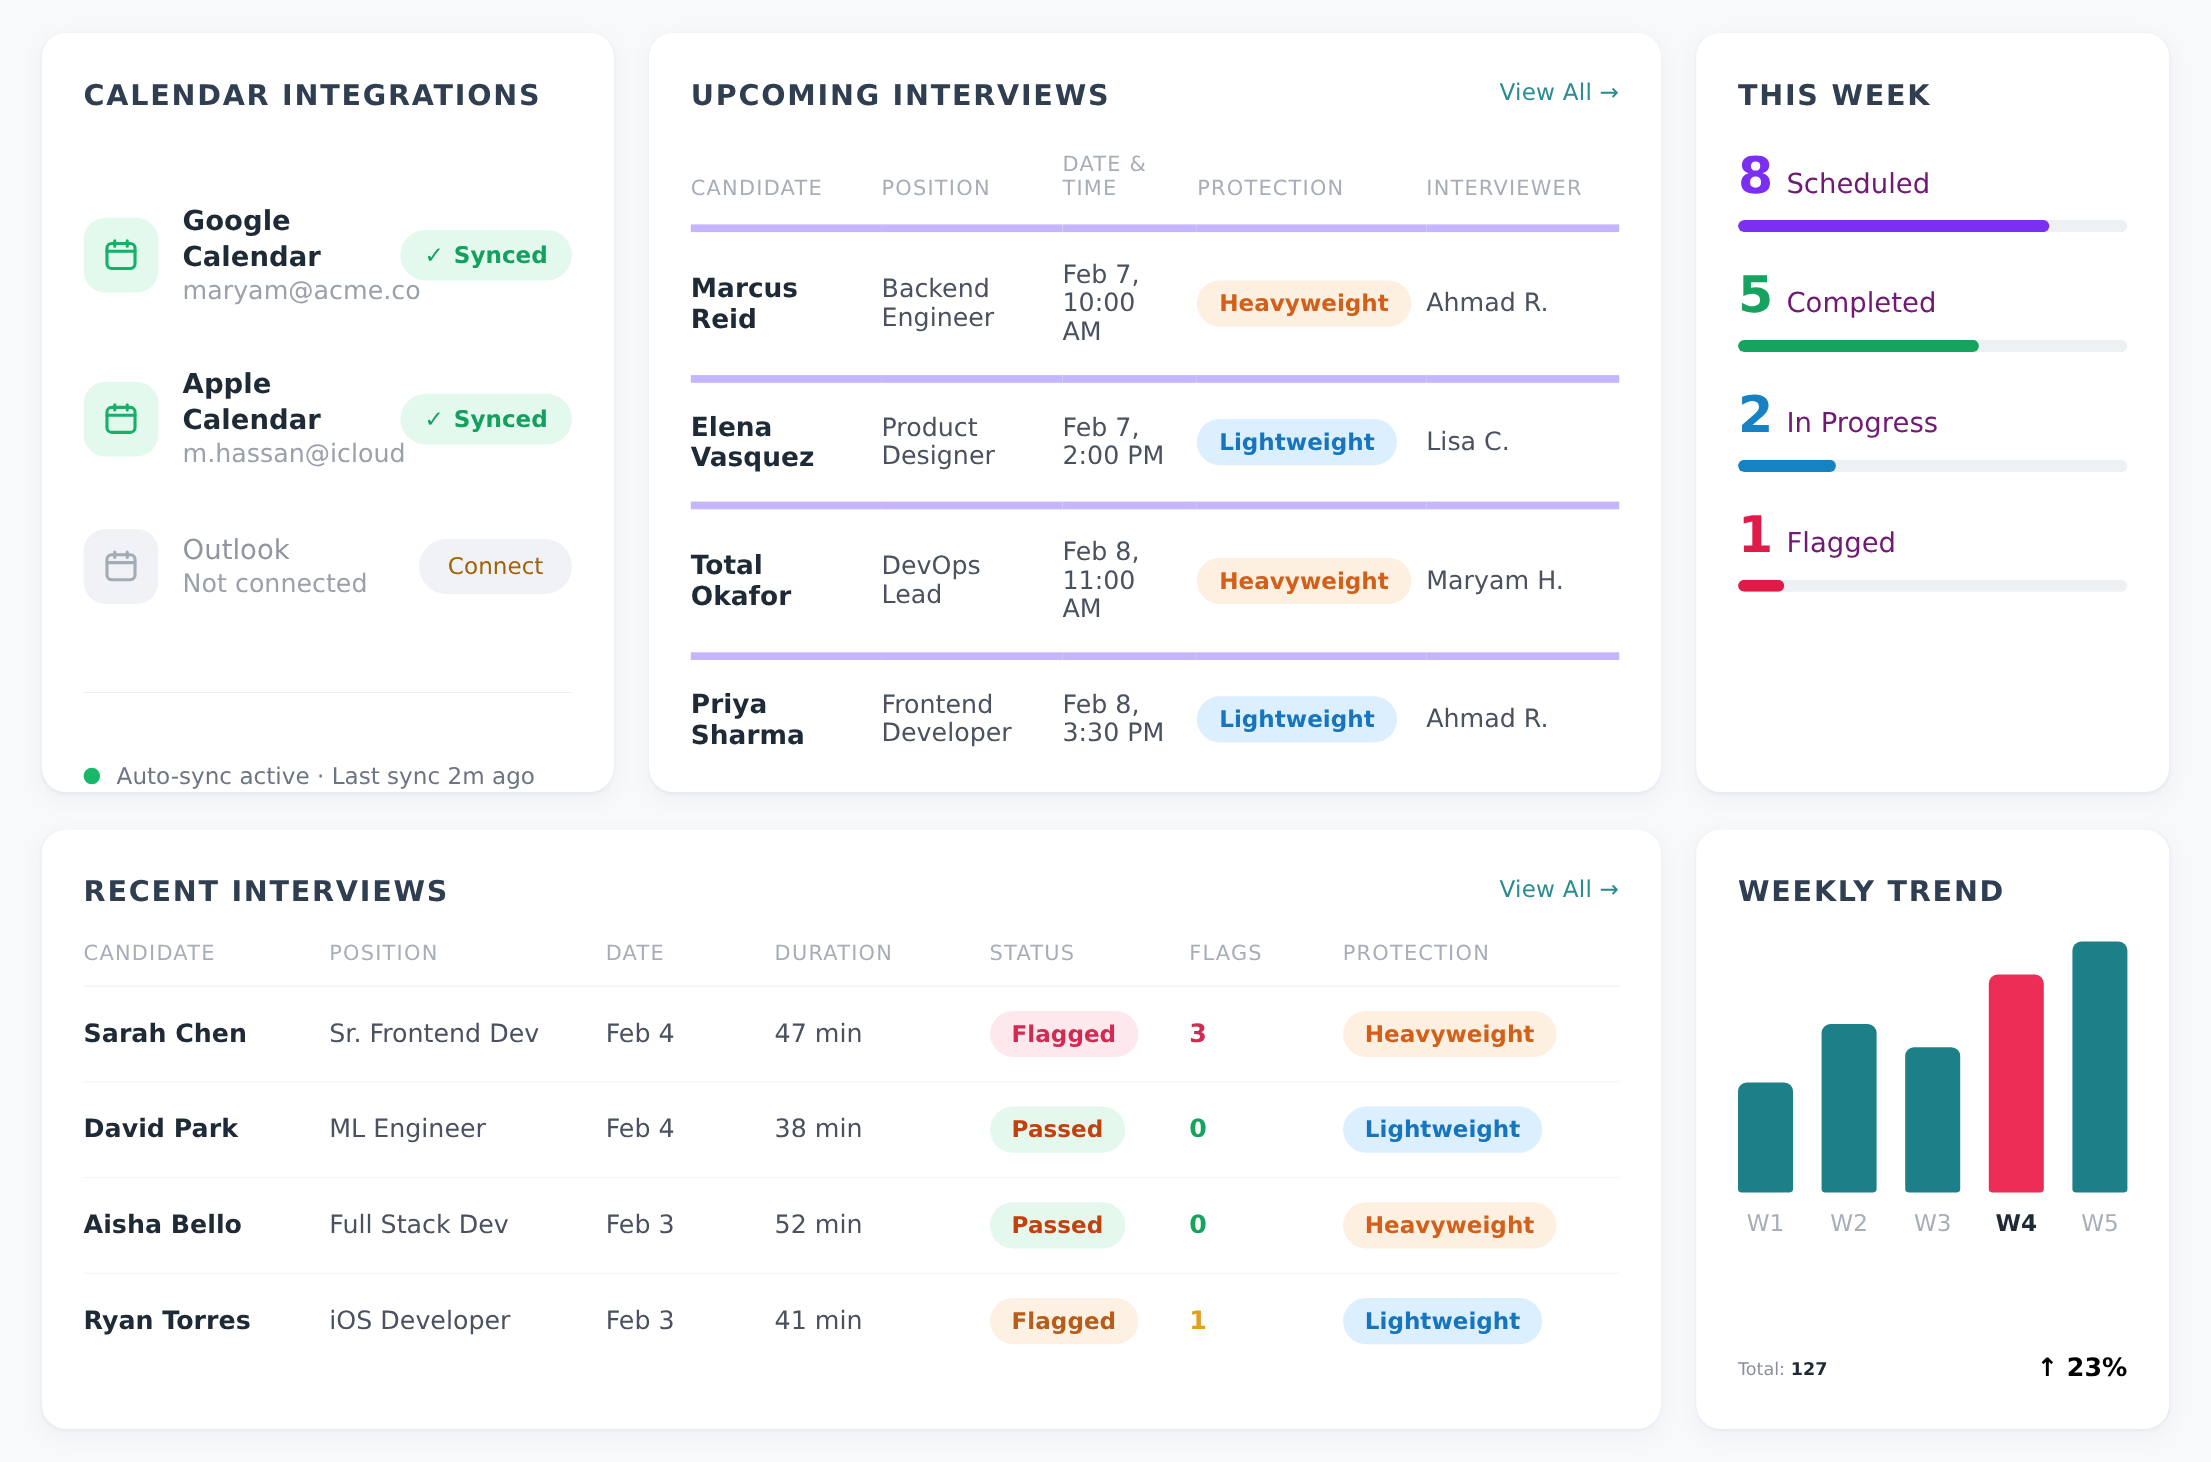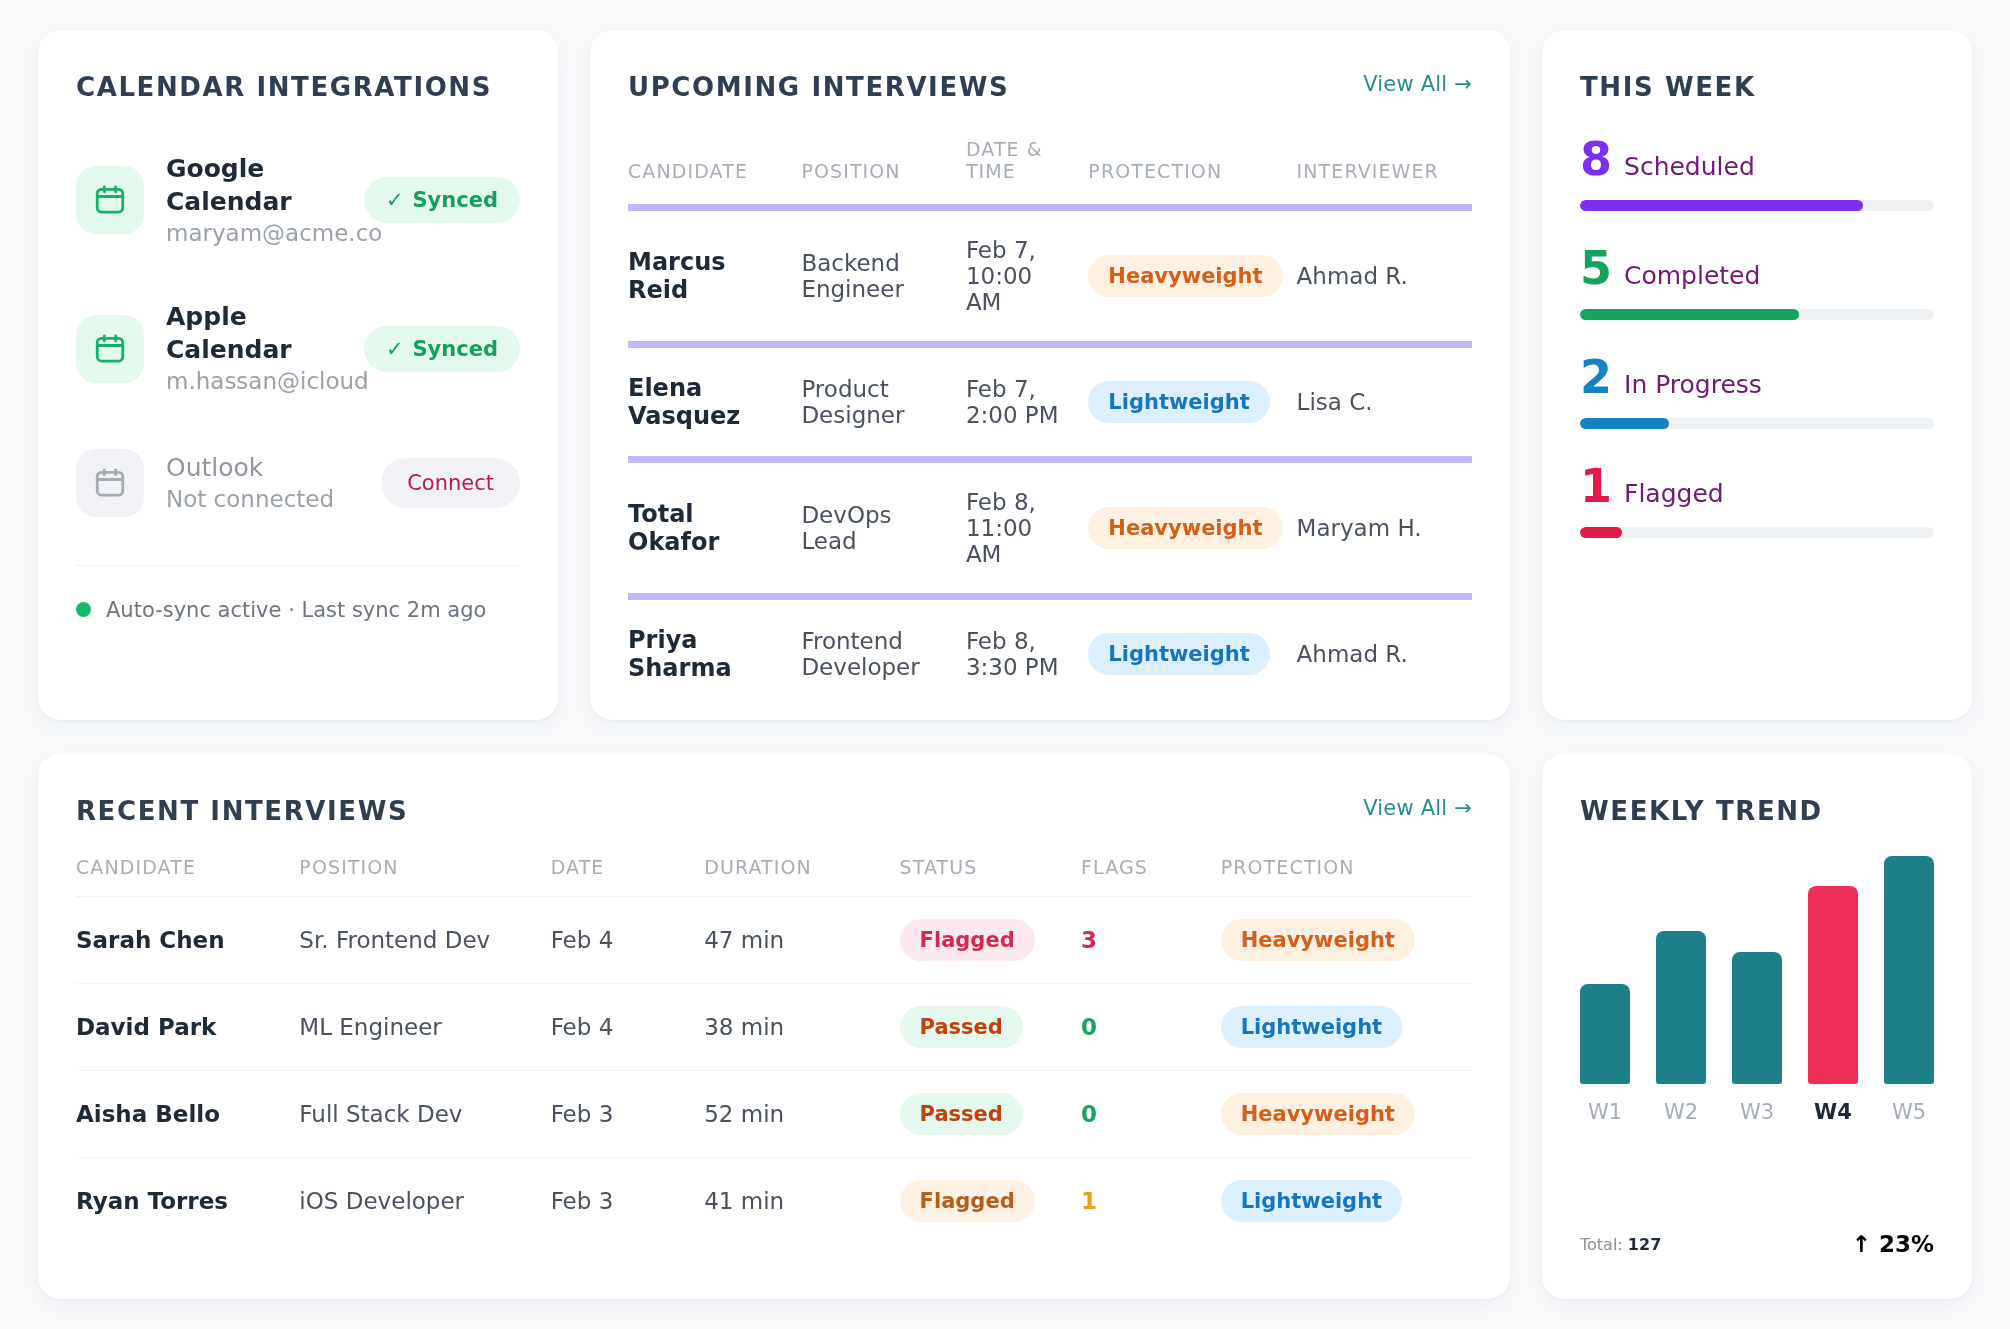--- a/index.html
+++ b/index.html
@@ -18,21 +18,21 @@
   .row-top { height: 690px; }
   .row-bottom { flex: 1; }
 
   .card {
     background: #ffffff;
     border-radius: 22px;
     box-shadow: 0 1px 3px rgba(23,40,62,.05), 0 6px 22px rgba(23,40,62,.045);
     padding: 42px 38px;
     display: flex; flex-direction: column;
   }
-  .card-cal      { width: 520px; }
+  .card-cal      { width: 520px; gap: 32px; }
   .card-upcoming { width: 920px; }
   .card-week     { width: 430px; }
   .card-recent   { width: 1472px; }
   .card-trend    { width: 430px; }
 
   .card-head { display: flex; align-items: flex-start; justify-content: space-between; }
   .card-title {
     font-size: 26px; font-weight: 700; letter-spacing: 1.6px;
     color: #2f3e51; text-transform: uppercase;
   }
@@ -54,21 +54,21 @@
   .cal-meta { flex: 1; min-width: 0; }
   .cal-name { font-size: 25px; font-weight: 700; color: #1f2a37; line-height: 1.32; }
   .cal-name.muted { font-weight: 400; color: #90969f; }
   .cal-sub  { font-size: 23px; color: #9aa1ab; line-height: 1.32; }
   .pill-synced {
     background: #e3f9ee; color: #14a05e; font-size: 21px; font-weight: 600;
     border-radius: 999px; padding: 11px 22px; white-space: nowrap;
     display: flex; align-items: center; gap: 9px;
   }
   .pill-connect {
-    background: #f0f2f5; color: #be185d; font-size: 21px;
+    background: #f0f2f5; color: #a16207; font-size: 21px;
     border-radius: 999px; padding: 13px 26px; white-space: nowrap; cursor: pointer;
   }
   .cal-divider { border-top: 1px solid #eceff3; margin: 34px 0 0 0; }
   .sync-status {
     margin-top: 32px; display: flex; align-items: center; gap: 15px;
     font-size: 21px; color: #6d7582;
   }
   .dot-green { width: 15px; height: 15px; border-radius: 50%; background: #18b86b; flex: 0 0 15px; }
 
   

